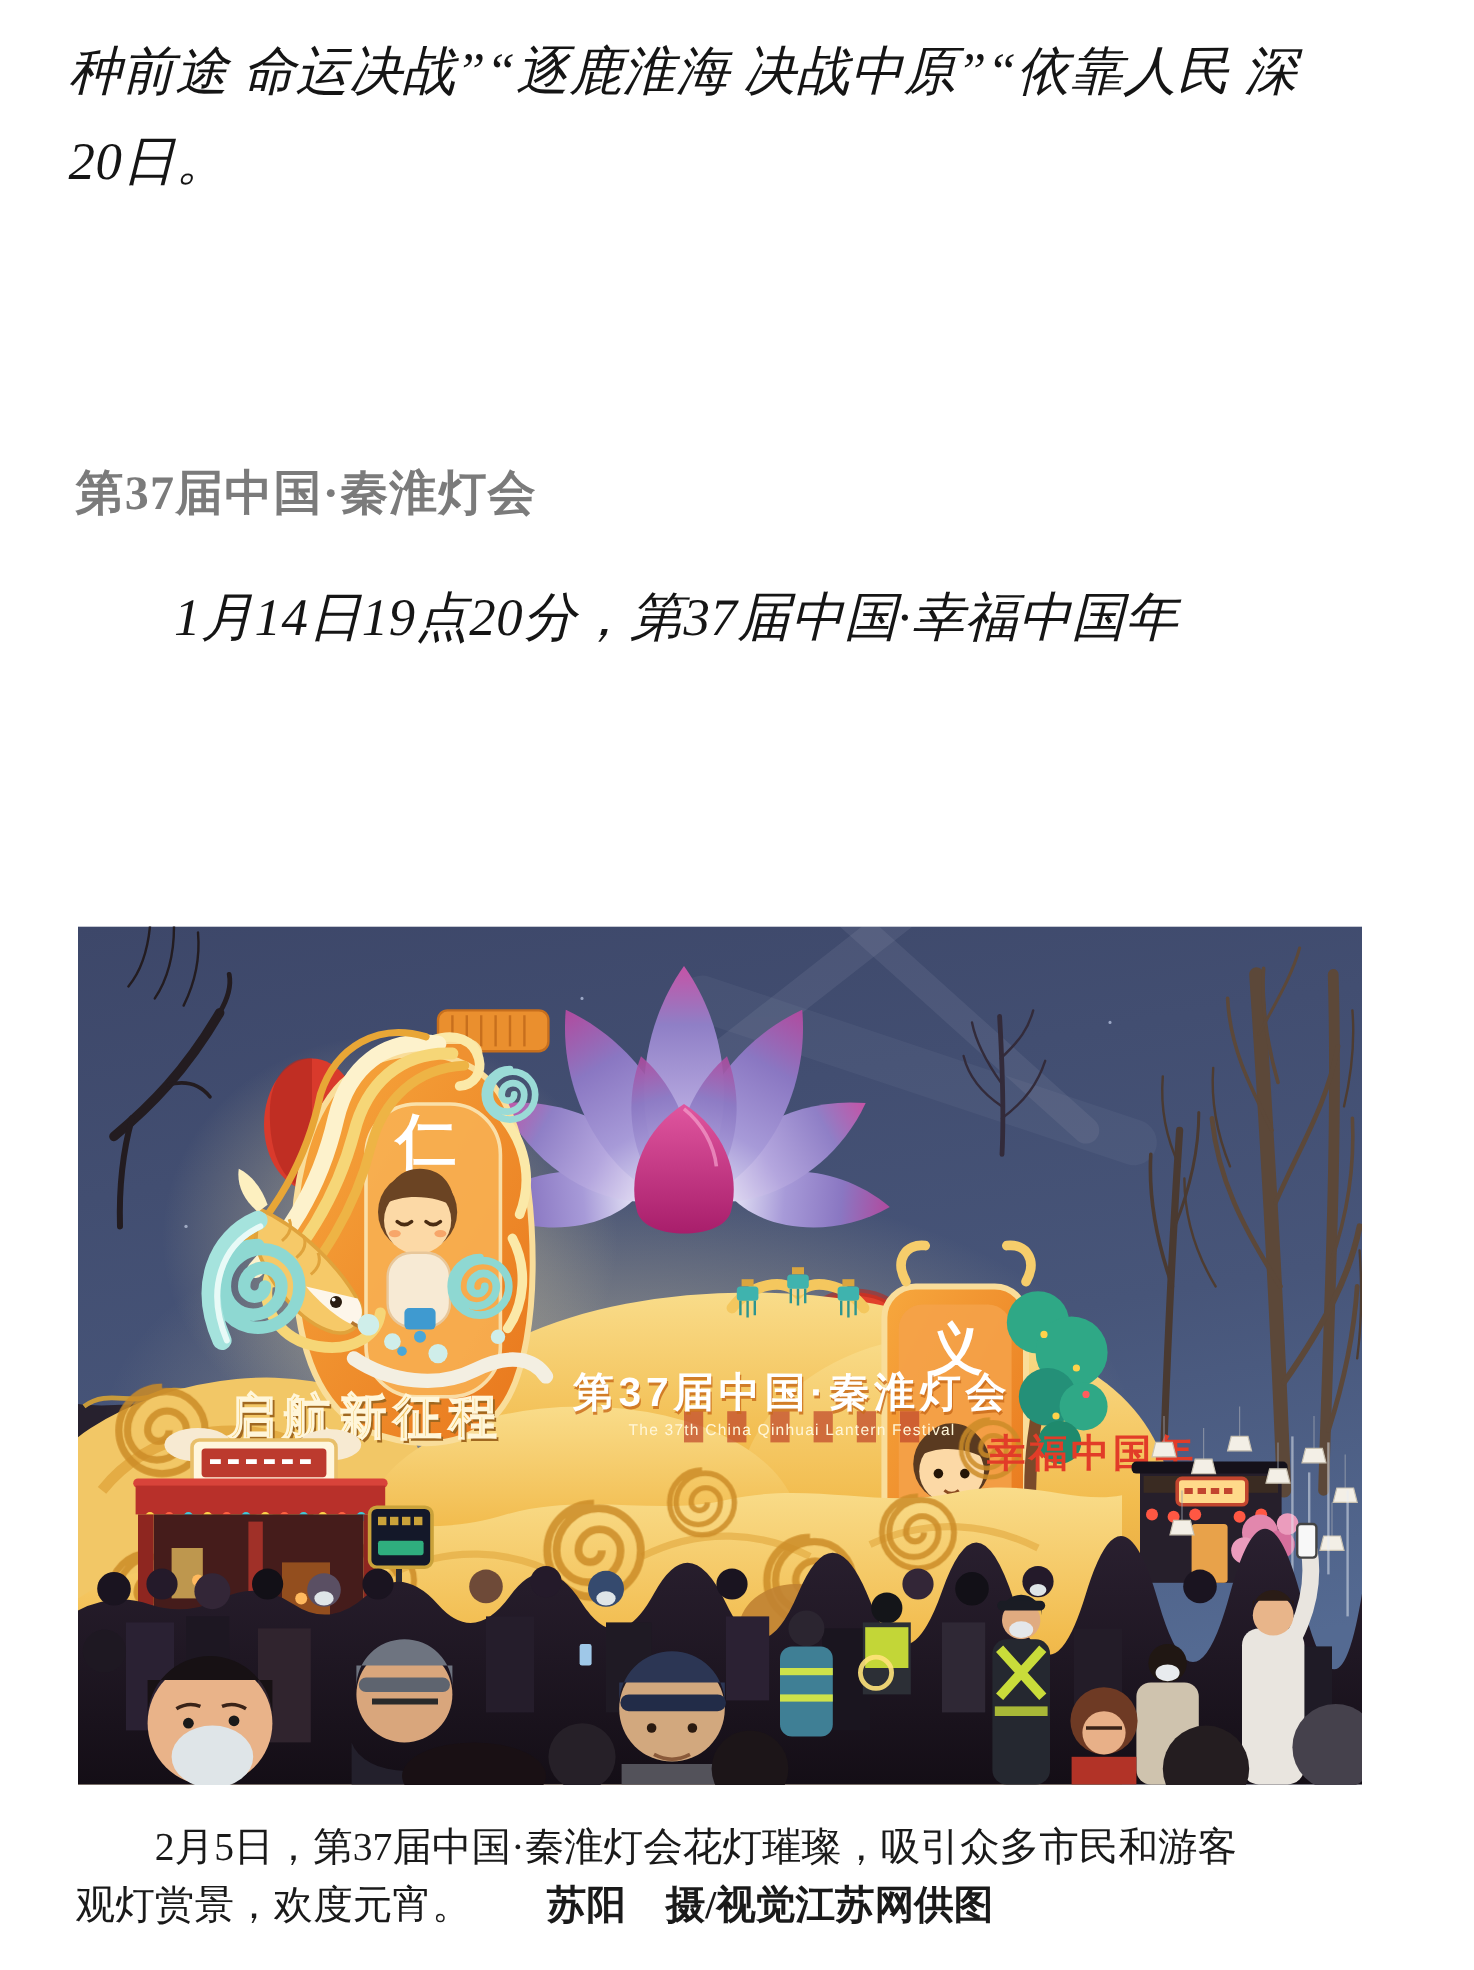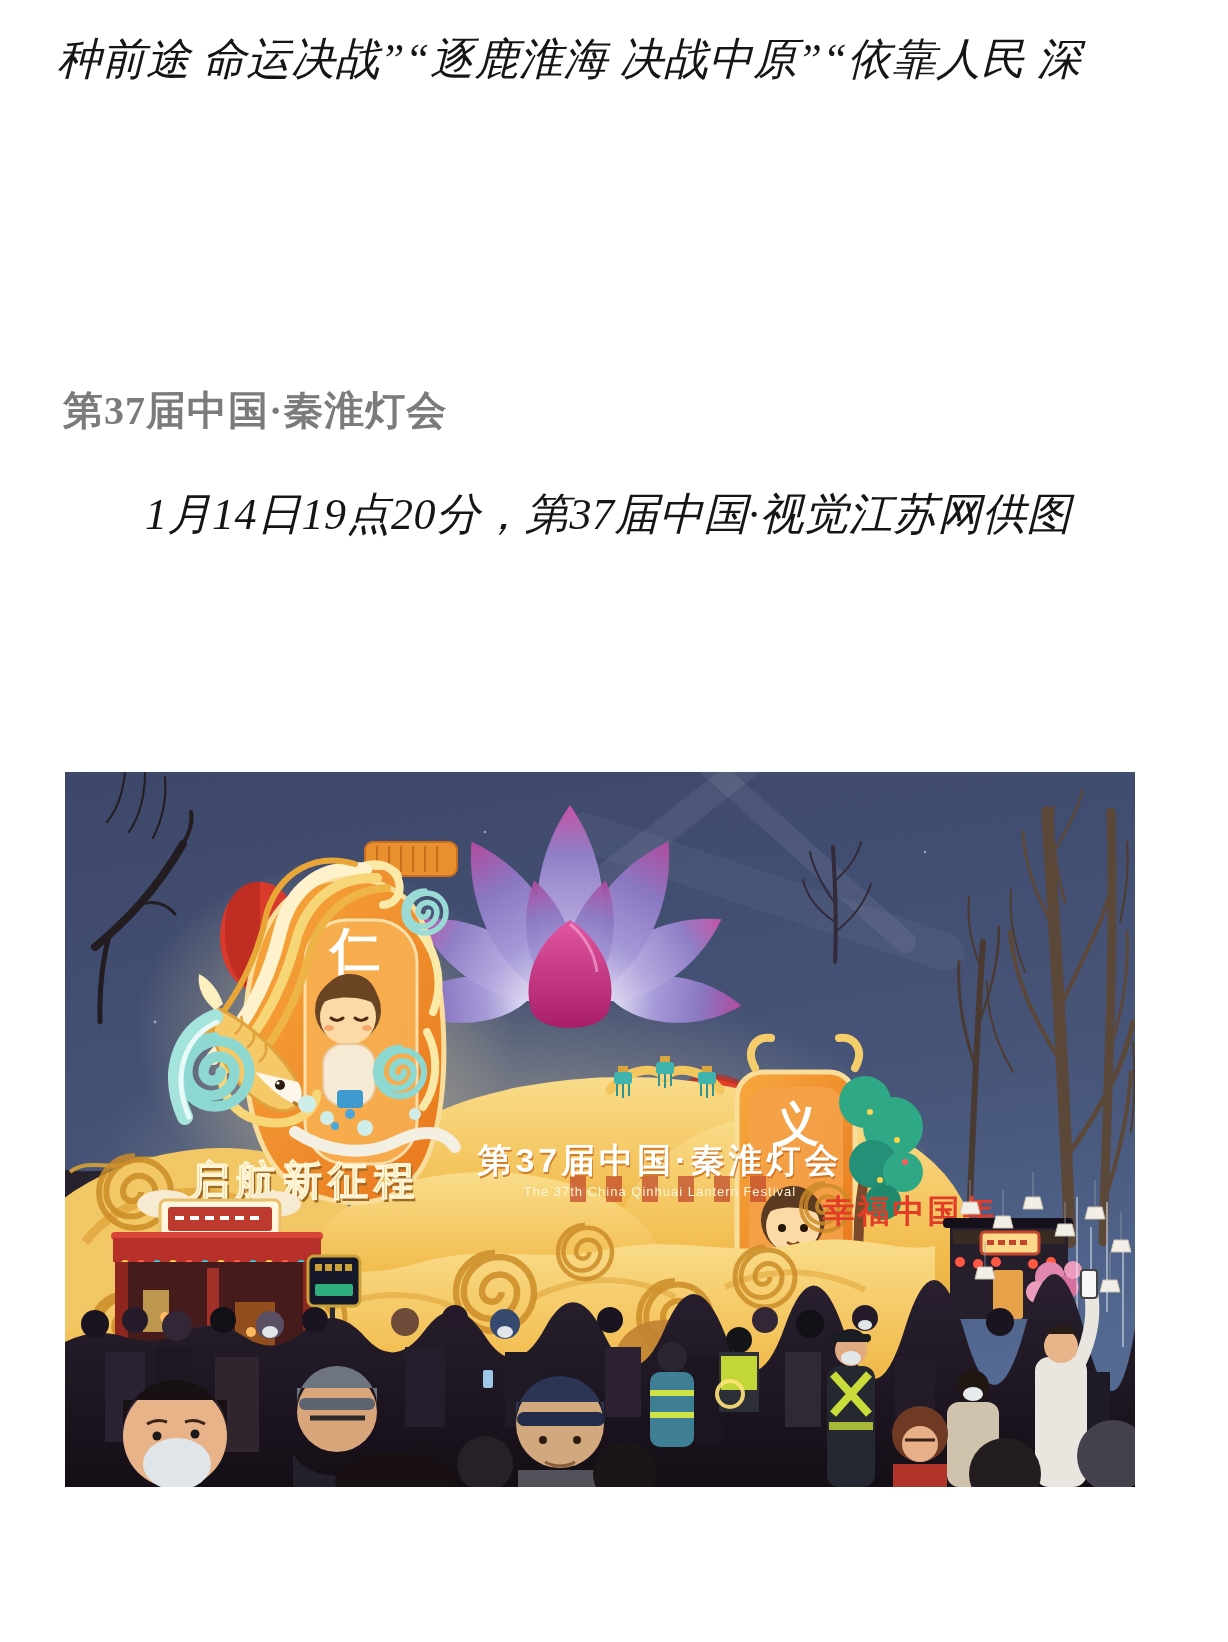--- a/index.html
+++ b/index.html
@@ -22,26 +22,27 @@
   .credit{font-weight:700;margin-left:1.9em;}
   .svgtext{font-family:"Liberation Sans","DejaVu Sans",sans-serif;}
 </style>
 </head>
 <body>
 
 <div class="page">
 
   <div class="para p1">
     <div class="line">种前途 命运决战”“逐鹿淮海 决战中原”“依靠人民 深</div>
+    <div class="line">20日。</div>
   </div>
 
   <div class="heading">第37届中国·秦淮灯会</div>
 
   <div class="para p2">
-    <div class="line indent">1月14日19点20分，第37届中国·视觉江苏网供图</div>
+    <div class="line indent">1月14日19点20分，第37届中国·幸福中国年</div>
   </div>
 
   <figure class="photo" style="margin:0">
   <svg viewBox="0 0 1070 715" preserveAspectRatio="none">
     <defs>
       <linearGradient id="sky" x1="0" y1="0" x2="0.25" y2="1">
         <stop offset="0" stop-color="#3d4769"></stop>
         <stop offset="0.6" stop-color="#475579"></stop>
         <stop offset="1" stop-color="#546a92"></stop>
       </linearGradient>
@@ -543,14 +544,20 @@
       <ellipse cx="330" cy="708" rx="60" ry="28" fill="#191014"></ellipse>
       <circle cx="420" cy="692" r="28" fill="#262028"></circle>
       <circle cx="560" cy="702" r="32" fill="#1c1518"></circle>
       <circle cx="940" cy="702" r="36" fill="#241d20"></circle>
       <circle cx="1048" cy="684" r="36" fill="#45414c"></circle>
       <circle cx="22" cy="604" r="18" fill="#1e1822"></circle>
     </g>
   </svg>
   </figure>
 
+  <div class="caption">
+    <div class="line indent">2月5日，第37届中国·秦淮灯会花灯璀璨，吸引众多市民和游客</div>
+    <div class="line">
+      <span>观灯赏景，欢度元宵。</span><span class="credit">苏阳　摄/视觉江苏网供图</span>
+    </div>
+  </div>
 
 </div>
 
 </body></html>

